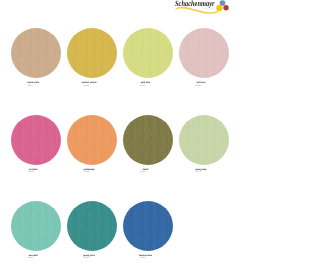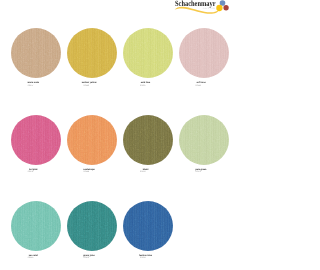--- a/index.html
+++ b/index.html
@@ -56,21 +56,21 @@
 
 <svg width="0" height="0" style="position:absolute" aria-hidden="true">
   <defs>
     <filter id="yarnNoise" x="0" y="0" width="100%" height="100%">
       <feTurbulence type="fractalNoise" baseFrequency="0.75 0.70" numOctaves="3" seed="7" result="n"></feTurbulence>
       <feColorMatrix in="n" type="saturate" values="0"></feColorMatrix>
     </filter>
   </defs>
 </svg>
 
-<div class="page" style="background: rgb(255, 255, 255);">
+<div class="page" style="background: rgb(255, 255, 255); font-style: italic;">
 
   <div class="logo">
     <svg viewBox="0 0 62 18" width="62" height="18">
 
       <path d="M2.5,9.9 C4.1,7.6 7.0,6.6 10.8,6.75 C17.6,7.0 27.6,11.5 35.6,12.2
                C41.6,12.7 45.1,11.5 47.7,9.2 C46.2,12.5 42.3,14.3 35.5,13.7
                C26.9,12.9 16.8,8.7 10.6,8.5 C6.6,8.35 4.1,9.0 2.5,9.9 Z" fill="#f6c94a"></path>
 
       <g>
         <text x="3" y="6.2" font-family="Liberation Serif, serif" font-size="8.0" font-weight="bold" transform="scale(0.80,1)" transform-origin="3 6.2" fill="#1d1d1b">Schachenmayr</text>

